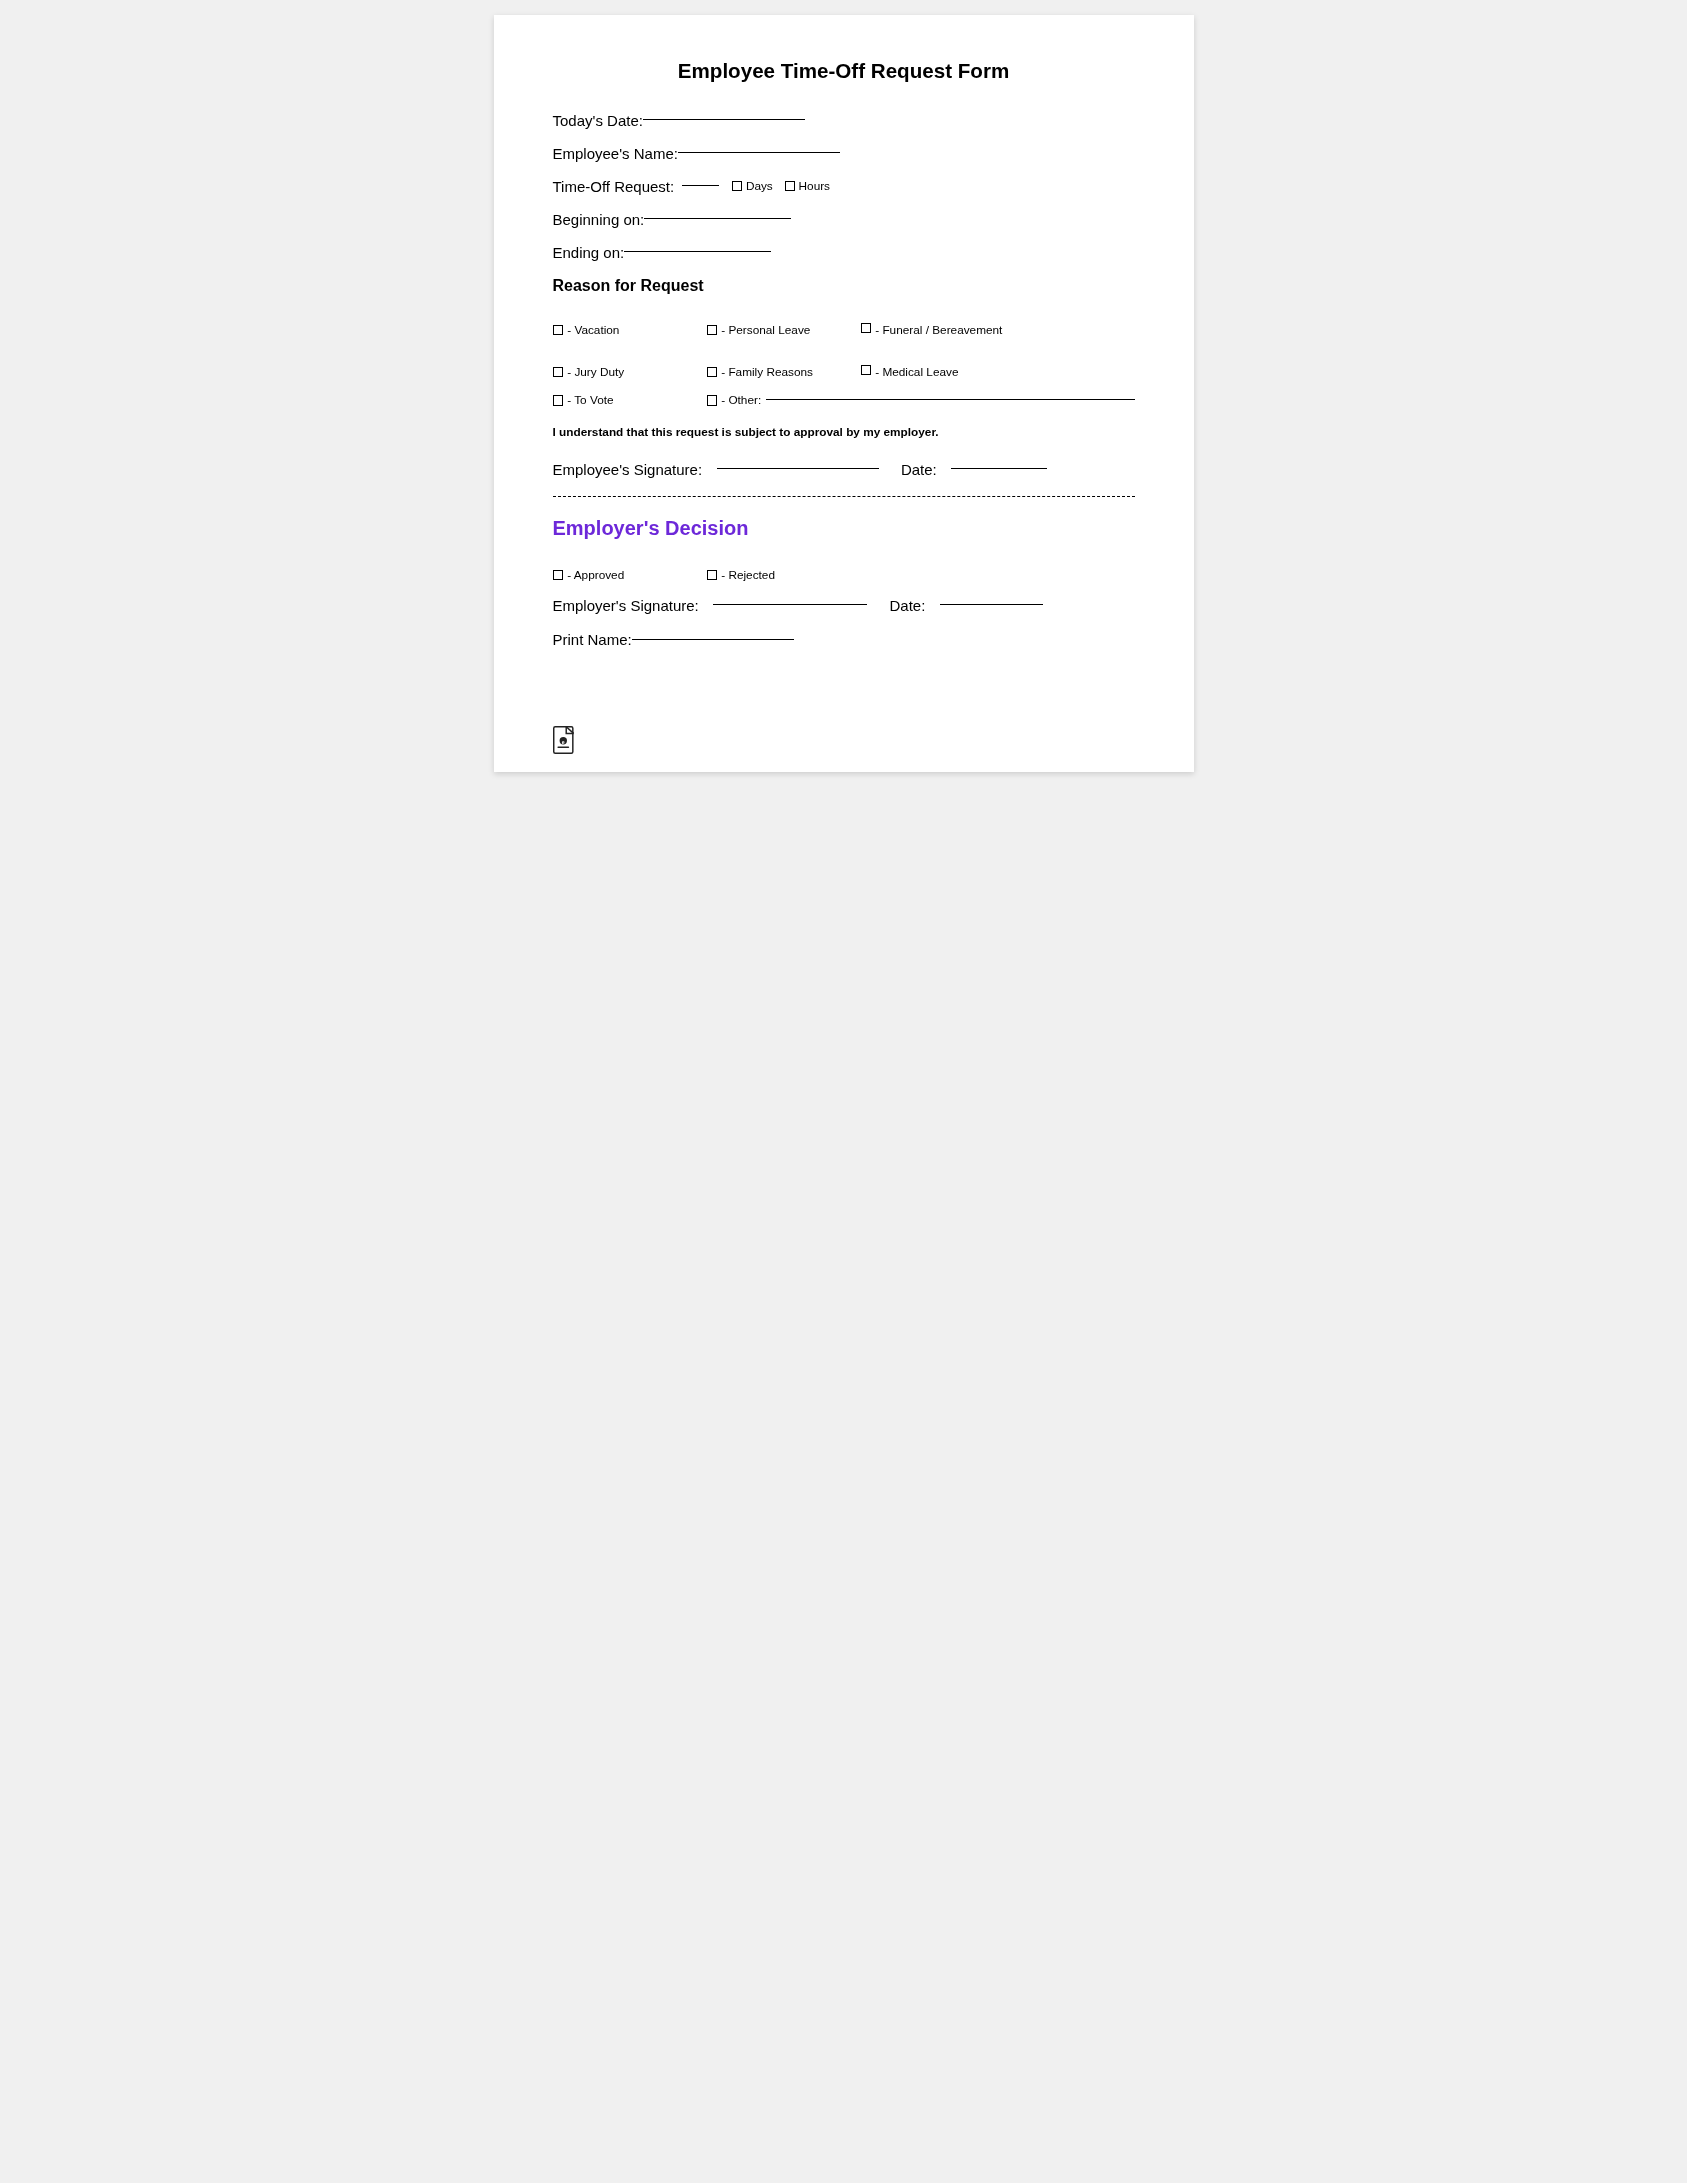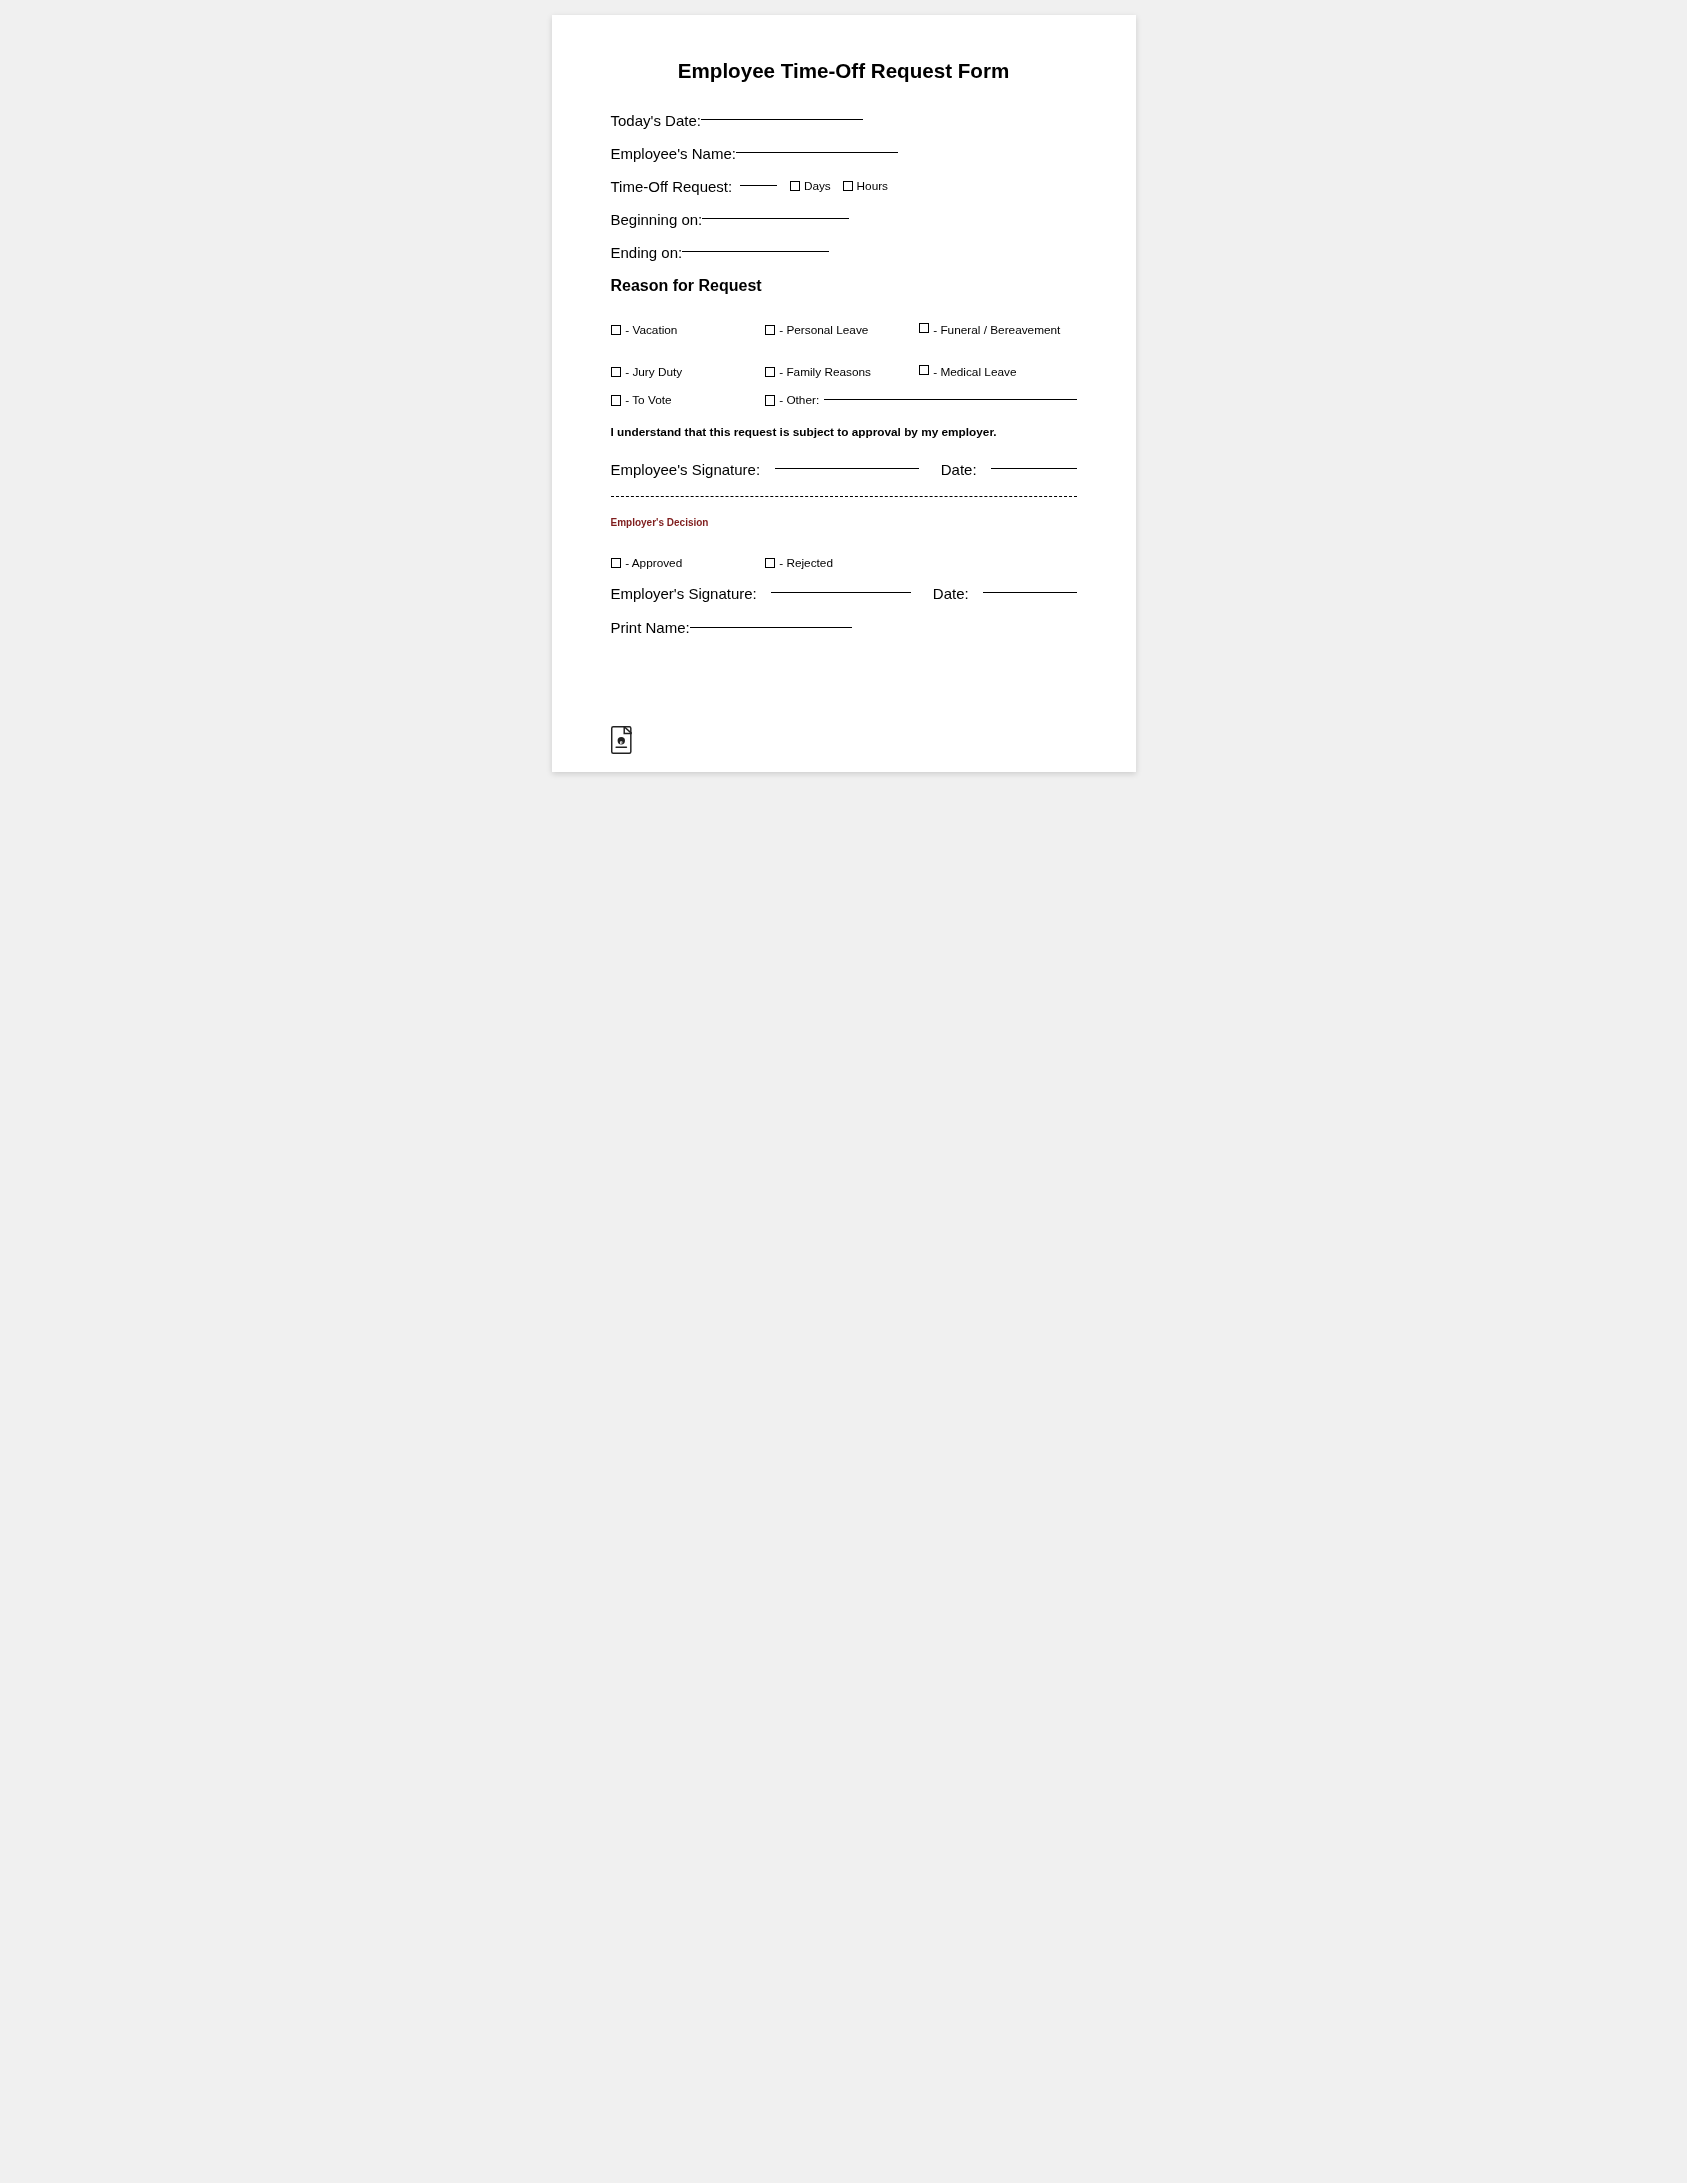--- a/index.html
+++ b/index.html
@@ -13,21 +13,21 @@
       display: flex;
       justify-content: center;
       align-items: flex-start;
       min-height: 100vh;
       padding: 14.7px;
       font-family: Arial, sans-serif;
     }
 
     .page {
       background: #ffffff;
-      width: 584px;
+      width: 700px;
       min-height: 757px;
       padding: 44px 59px 44px 59px;
       box-shadow: 0 1.5px 5.9px rgba(0,0,0,0.15);
       position: relative;
     }
 
     .page-title {
       text-align: center;
       font-size: 20.6px;
       font-weight: bold;
@@ -149,23 +149,23 @@
       gap: 14.7px;
     }
 
     .divider-dashed {
       border: none;
       border-top: 1.5px dashed #000;
       margin: 14.7px 0 20.6px 0;
     }
 
     .employer-section-heading {
-      font-size: 10px;
+      font-size: 20px;
       font-weight: bold;
-      color: #7f1d1d;
+      color: #6d28d9;
       margin-bottom: 22px;
     }
 
     .footer-icon {
       position: absolute;
       bottom: 14.7px;
       left: 59px;
     }
 
     .doc-icon {

